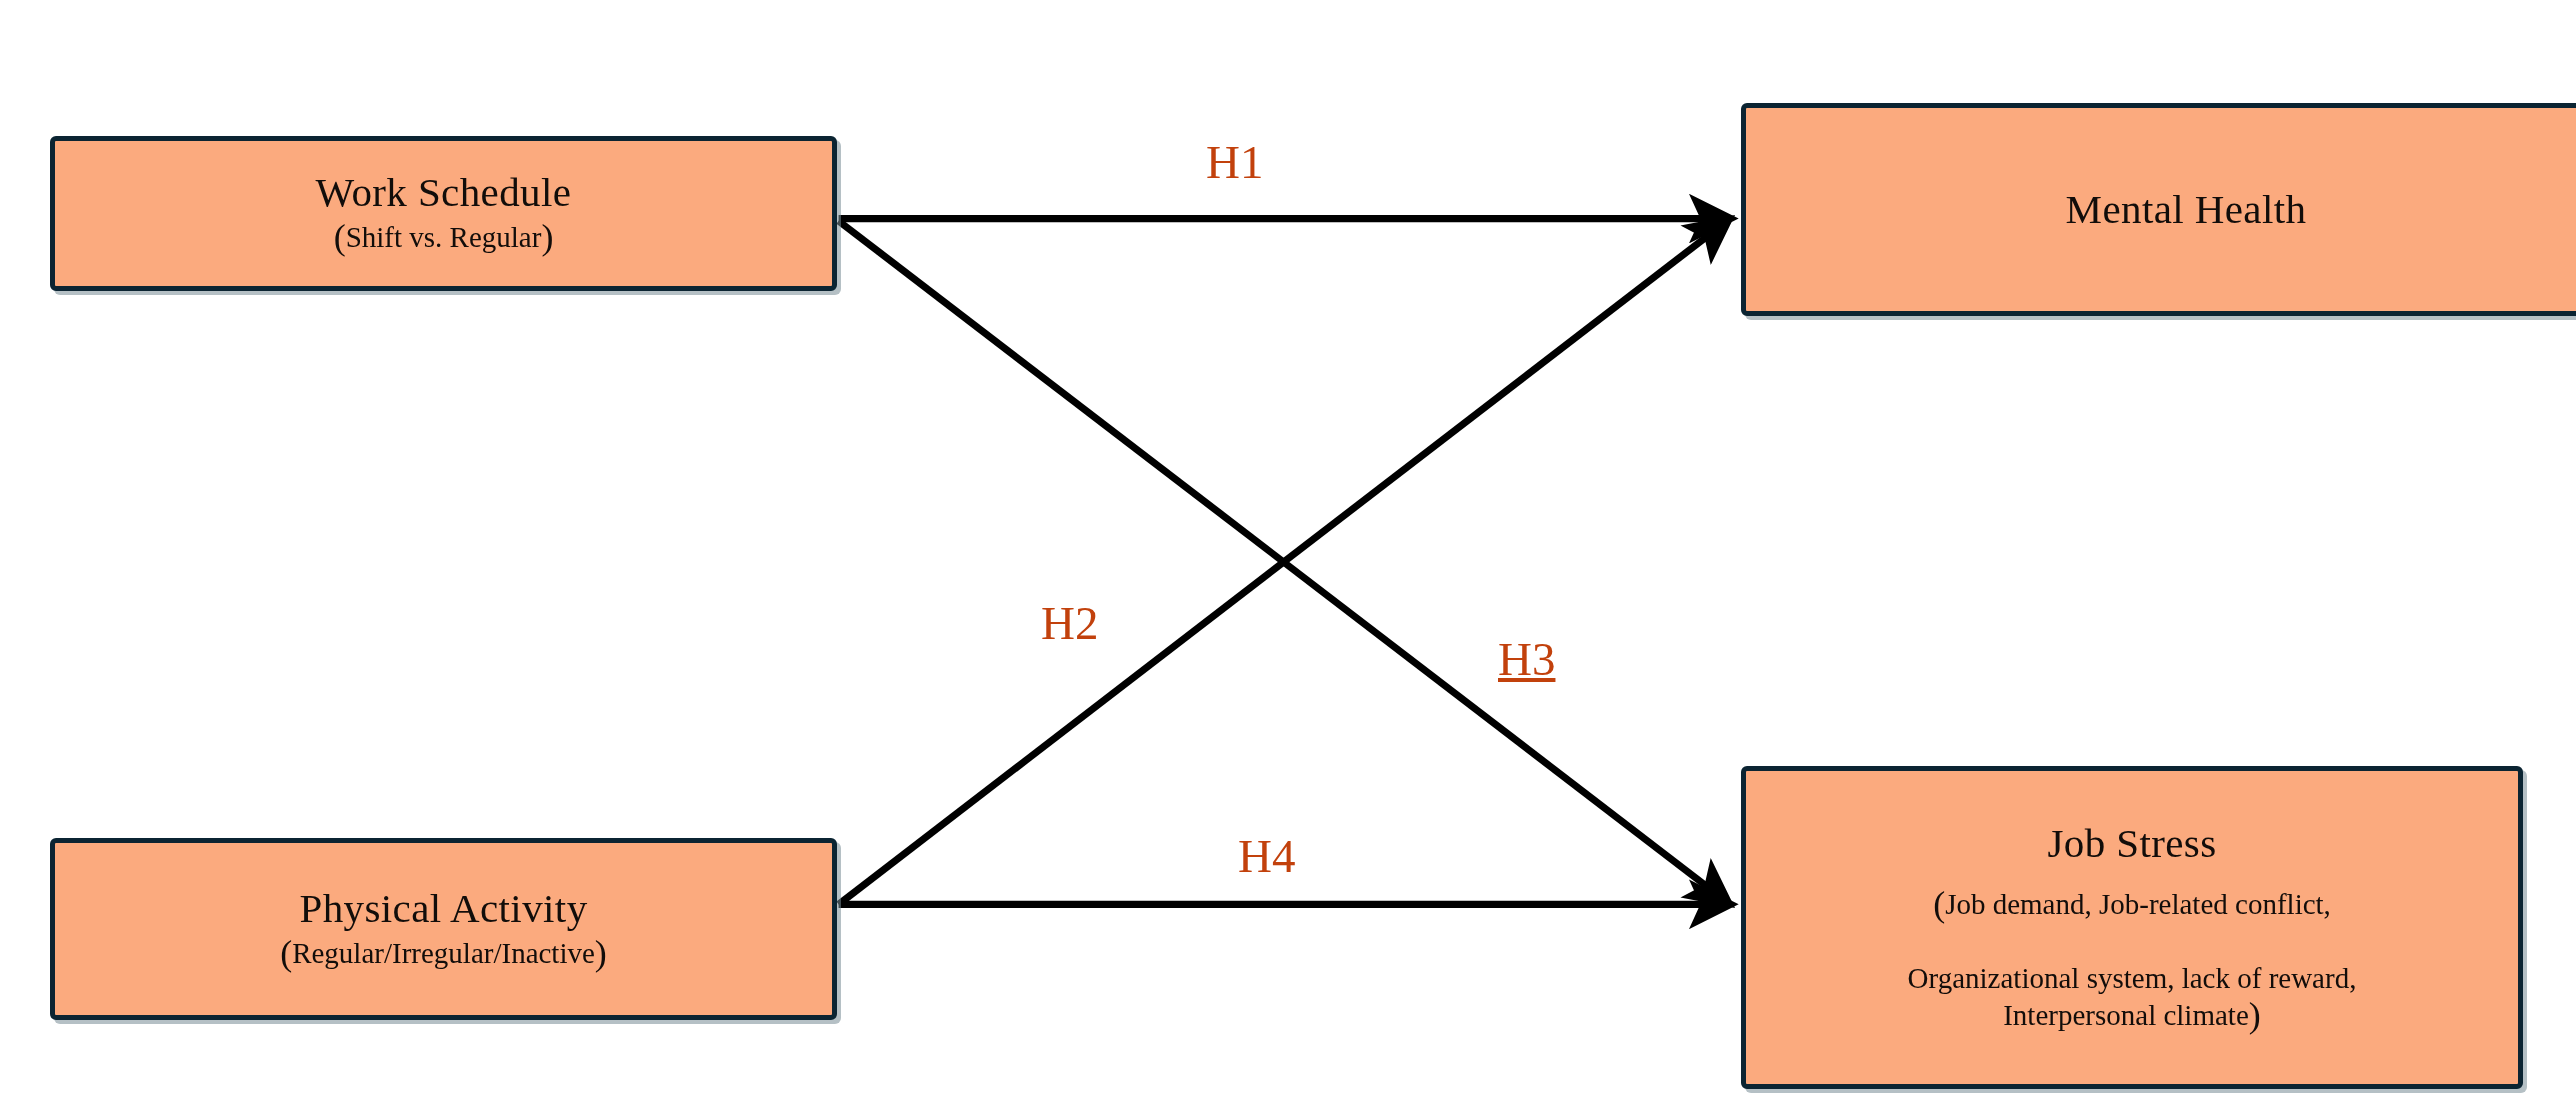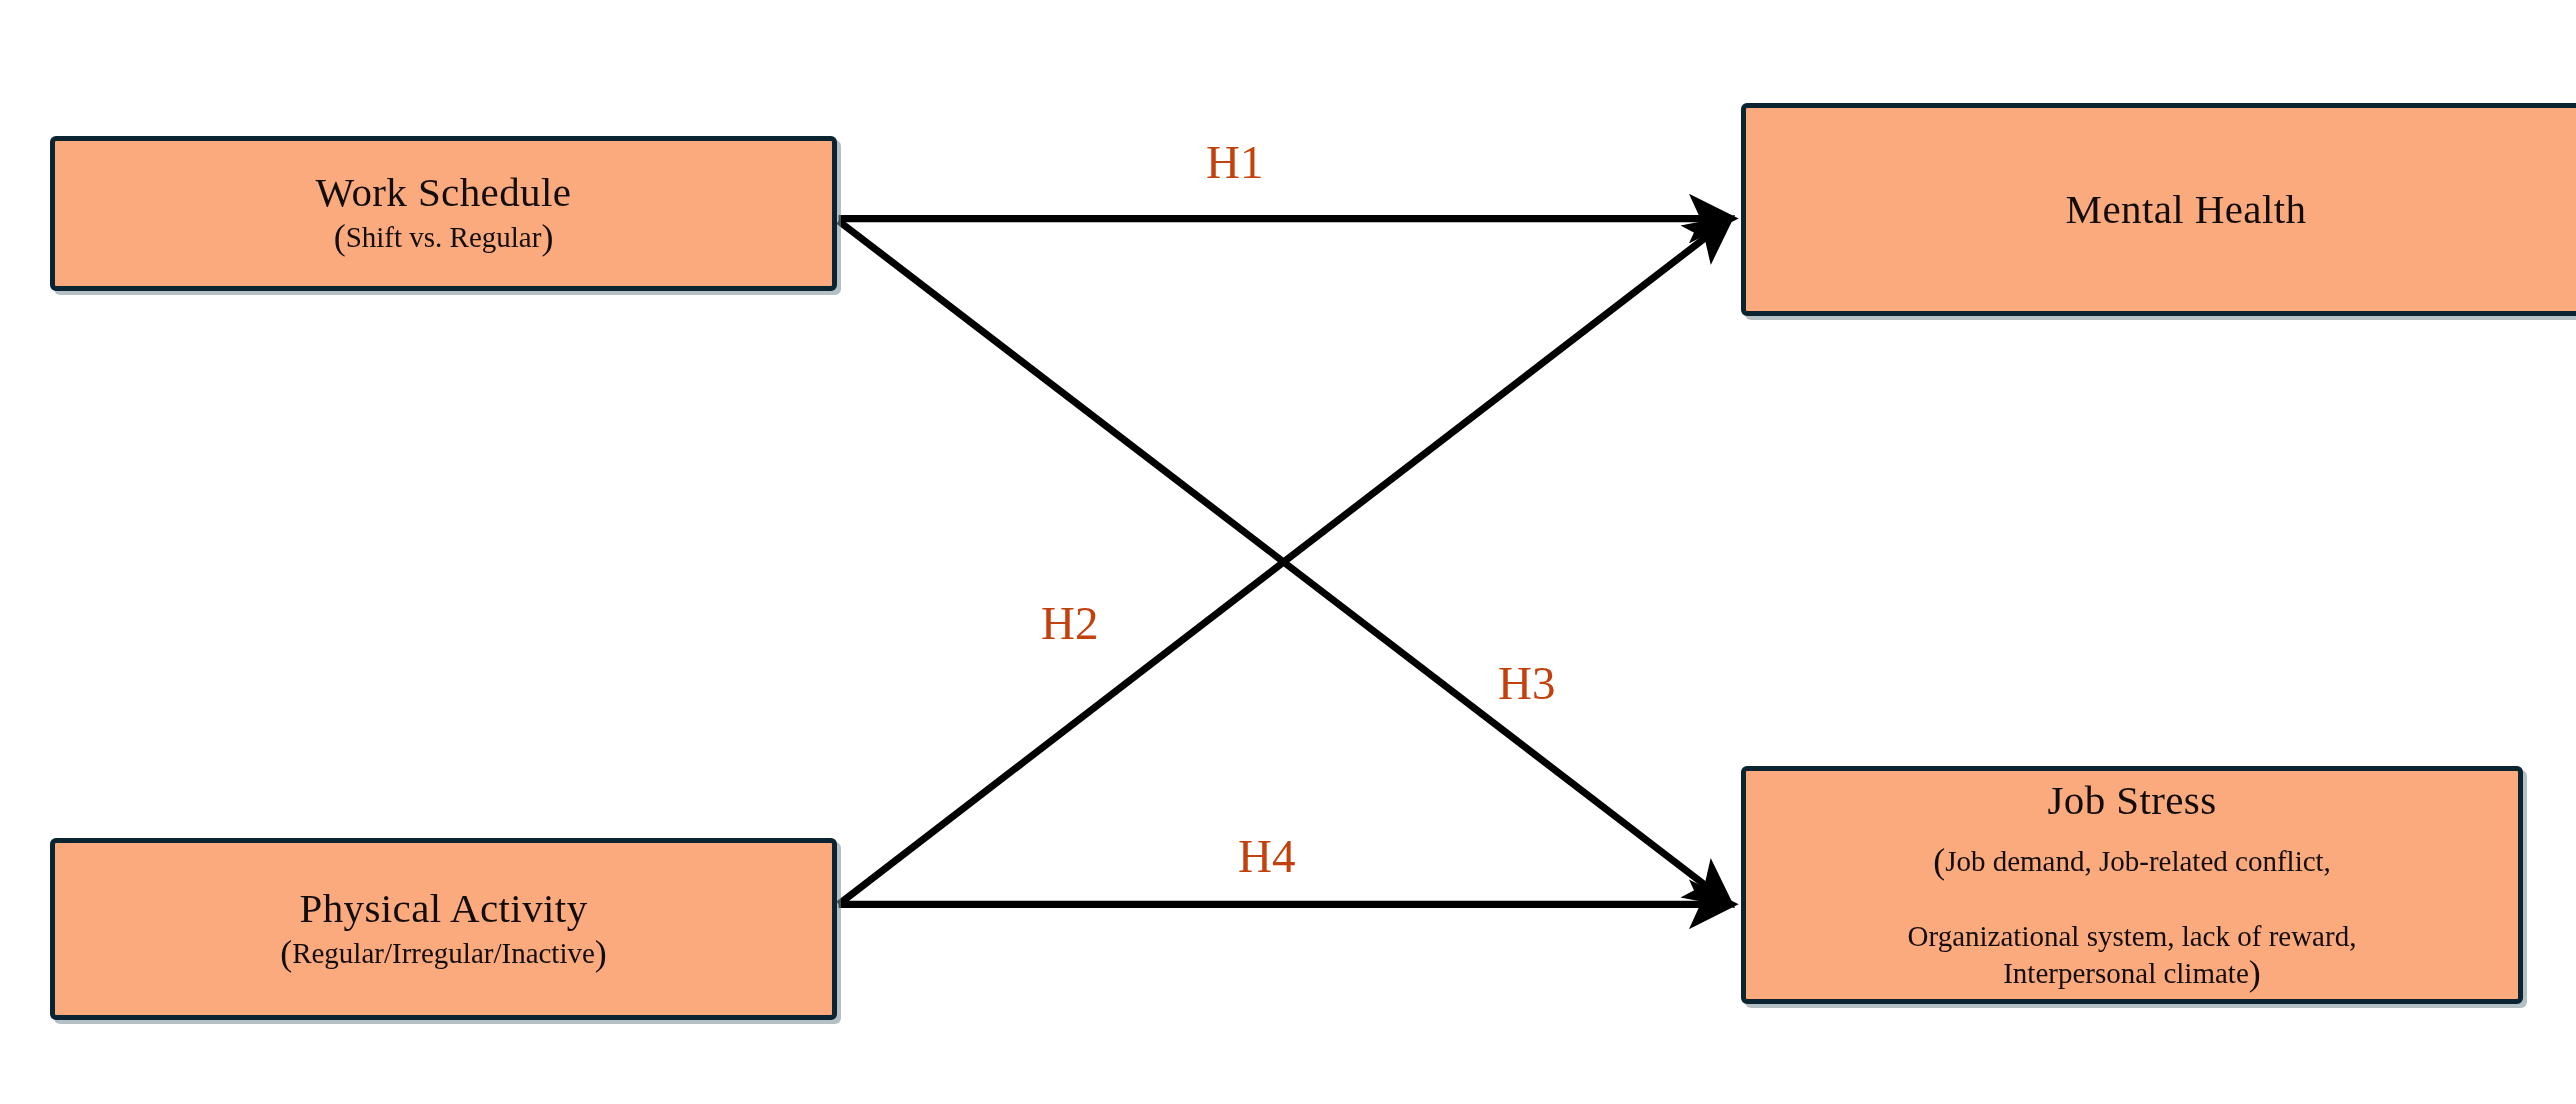--- a/index.html
+++ b/index.html
@@ -45,41 +45,41 @@
   .node-sub .paren {
     font-size: 36px;
     line-height: 1;
     vertical-align: -2.4px;
   }
 
   
   #node-work-schedule     { left: 50px;   top: 136px;  width: 787px;  height: 155px; }
   #node-physical-activity { left: 50px;   top: 838px; width: 787px;  height: 182px; }
   #node-mental-health     { left: 1741px; top: 103px;  width: 890px;  height: 213px; }
-  #node-job-stress        { left: 1741px; top: 766px;  width: 782px;  height: 238px; gap: 16px; }
+  #node-job-stress        { left: 1741px; top: 766px;  width: 782px;  height: 323px; gap: 16px; }
 
   #edges {
     position: absolute;
     left: 0;
     top: 0;
     width: 2576px;
     height: 1104px;
     pointer-events: none;
   }
 
   .edge-label {
     position: absolute;
     font-size: 47px;
     line-height: 1;
     color: #c2410c;
     white-space: nowrap;
   }
   #label-h1 { left: 1206px; top: 139px; }
   #label-h2 { left: 1041px; top: 600px; }
-  #label-h3 { left: 1498px; top: 660px; }
+  #label-h3 { left: 1498px; top: 636px; text-decoration: underline; }
   #label-h4 { left: 1238px; top: 833px; }
 </style>
 </head>
 <body>
 
 <div id="canvas">
 
   <svg id="edges" viewBox="0 0 3263 1399" width="2576" height="1104" aria-hidden="true">
     <defs>
       <marker id="arrow" markerWidth="7" markerHeight="7" refX="5.6" refY="3.5" orient="auto" markerUnits="strokeWidth">

